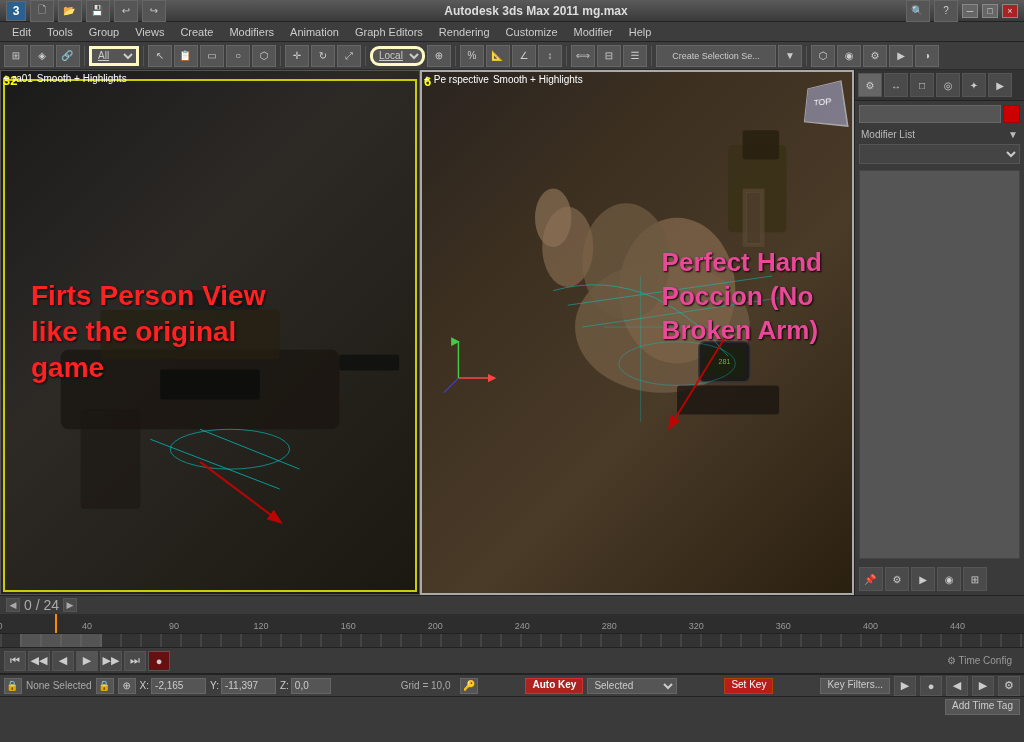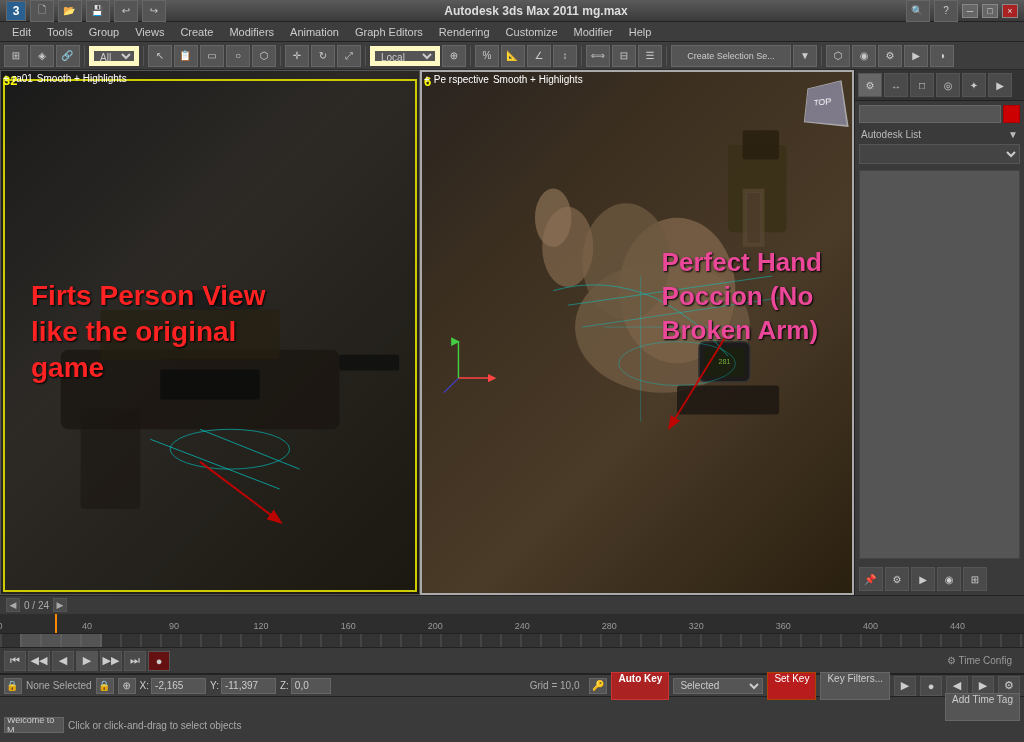--- a/index.html
+++ b/index.html
@@ -34,21 +34,21 @@
       width: 24px; height: 22px; background: #555; border: 1px solid #666;
       display: flex; align-items: center; justify-content: center;
       cursor: pointer; font-size: 10px; color: #ccc; flex-shrink: 0;
     }
     .tb-separator { width: 1px; height: 20px; background: #555; margin: 0 2px; flex-shrink: 0; }
     .tb-input {
       height: 20px; background: #555; border: 1px solid #666;
       color: #ccc; font-size: 10px; padding: 0 4px;
     }
     .tb-select {
-      height: 20px; background: #555; border: 5px solid #fef9c3;
+      height: 20px; background: #555; border: 3px solid #fef9c3;
       color: #ccc; font-size: 10px; padding: 0 2px; text-decoration: underline;
     }
 
     
     #main-content {
       display: flex; width: 100%; height: 525px;
     }
 
     
     #viewports {
@@ -175,22 +175,22 @@
       background: #3d3d3d; border-top: 1px solid #222; padding: 0 4px; gap: 4px;
     }
     .status-field {
       display: flex; align-items: center; gap: 2px; font-size: 10px;
     }
     .status-input {
       height: 16px; background: #555; border: 1px solid #666;
       color: #ccc; font-size: 10px; padding: 0 3px; width: 70px;
     }
     .status-btn {
-      height: 28px; padding: 0 6px; background: #555; border: 1px solid #666;
-      color: #ccc; font-size: 10px; cursor: pointer; white-space: nowrap;
+      height: 16px; padding: 0 6px; background: #555; border: 1px solid #666;
+      color: #ccc; font-size: 10px; cursor: pointer; white-space: nowrap; margin-left: 43px;
     }
     .status-dropdown {
       height: 16px; background: #555; border: 1px solid #666;
       color: #ccc; font-size: 10px; padding: 0 2px; width: 90px;
     }
 
     #bottom-message-bar {
       display: flex; align-items: center; height: 18px;
       background: #3a3a3a; padding: 0 4px; gap: 4px; font-size: 10px; color: #aaa;
     }
@@ -289,21 +289,21 @@
   <div class="tb-btn">↖</div>
   <div class="tb-btn">📋</div>
   <div class="tb-btn">▭</div>
   <div class="tb-btn">○</div>
   <div class="tb-btn">⬡</div>
   <div class="tb-separator"></div>
   <div class="tb-btn">✛</div>
   <div class="tb-btn">↻</div>
   <div class="tb-btn">⤢</div>
   <div class="tb-separator"></div>
-  <select class="tb-select" style="width:70px;">
+  <select class="tb-select" style="width:55px;border-radius:9px;">
     <option>Local</option>
   </select>
   <div class="tb-btn">⊕</div>
   <div class="tb-separator"></div>
   <div class="tb-btn">%</div>
   <div class="tb-btn">📐</div>
   <div class="tb-btn">∠</div>
   <div class="tb-btn">↕</div>
   <div class="tb-separator"></div>
   <div class="tb-btn">⟺</div>
@@ -445,21 +445,21 @@
       <div class="rpanel-tab">□</div>
       <div class="rpanel-tab">◎</div>
       <div class="rpanel-tab">✦</div>
       <div class="rpanel-tab">▶</div>
     </div>
     <div class="rpanel-search">
       <input type="text" class="rpanel-search input" style="flex: 1 1 0%; height: 18px; background: rgb(85, 85, 85); border: 1px solid rgb(102, 102, 102); color: rgb(204, 204, 204); font-size: 10px; padding: 0px 4px;">
       <div class="rpanel-search-btn" style="width:18px;height:18px;background:#cc0000;border:1px solid #aa0000;cursor:pointer;"></div>
     </div>
     <div class="modifier-list-label">
-      <span>Autodesk List</span>
+      <span>Modifier List</span>
       <span>▼</span>
     </div>
     <div style="padding:2px 4px;">
       <select class="modifier-list-dropdown">
         <option></option>
       </select>
     </div>
     <div class="modifier-display-area"></div>
     <div class="rpanel-action-row">
       <div class="rpanel-action-btn">📌</div>
@@ -468,21 +468,21 @@
       <div class="rpanel-action-btn">◉</div>
       <div class="rpanel-action-btn">⊞</div>
     </div>
   </div>
 </div>
 
 <div id="timeline-area">
 
   <div id="frame-counter">
     <div class="frame-nav-btn">◀</div>
-    <span style="margin:0 4px; font-size:10px; color:#aaa;">0 / 24</span>
+    <span style="margin:0 4px; font-size:14px; color:#aaa;">0 / 24</span>
     <div class="frame-nav-btn">▶</div>
   </div>
 
   <div id="timeline-track" style="position:relative; height:20px; background:#2d2d2d; border-bottom:1px solid #222;">
     <div class="playhead"></div>
 
     <span class="tick-label" style="left:0%;">0</span>
     <span class="tick-label" style="left:8.5%;">40</span>
     <span class="tick-label" style="left:17%;">90</span>
     <span class="tick-label" style="left:25.5%;">120</span>
@@ -556,18 +556,14 @@
     <div class="transport-btn">◀</div>
     <div class="transport-btn">▶</div>
     <div class="transport-btn">⚙</div>
   </div>
 
   <div style="display:flex; align-items:center; height:20px; background:#3a3a3a; border-top:1px solid #222; padding:0 4px; gap:4px;">
     <div style="flex:1;"></div>
     <div class="status-btn">Add Time Tag</div>
   </div>
 
-  <div id="bottom-message-bar">
-    <div id="welcome-box">Welcome to M...</div>
-    <span>Click or click-and-drag to select objects</span>
-  </div>
 
 </div>
 
 </body></html>

